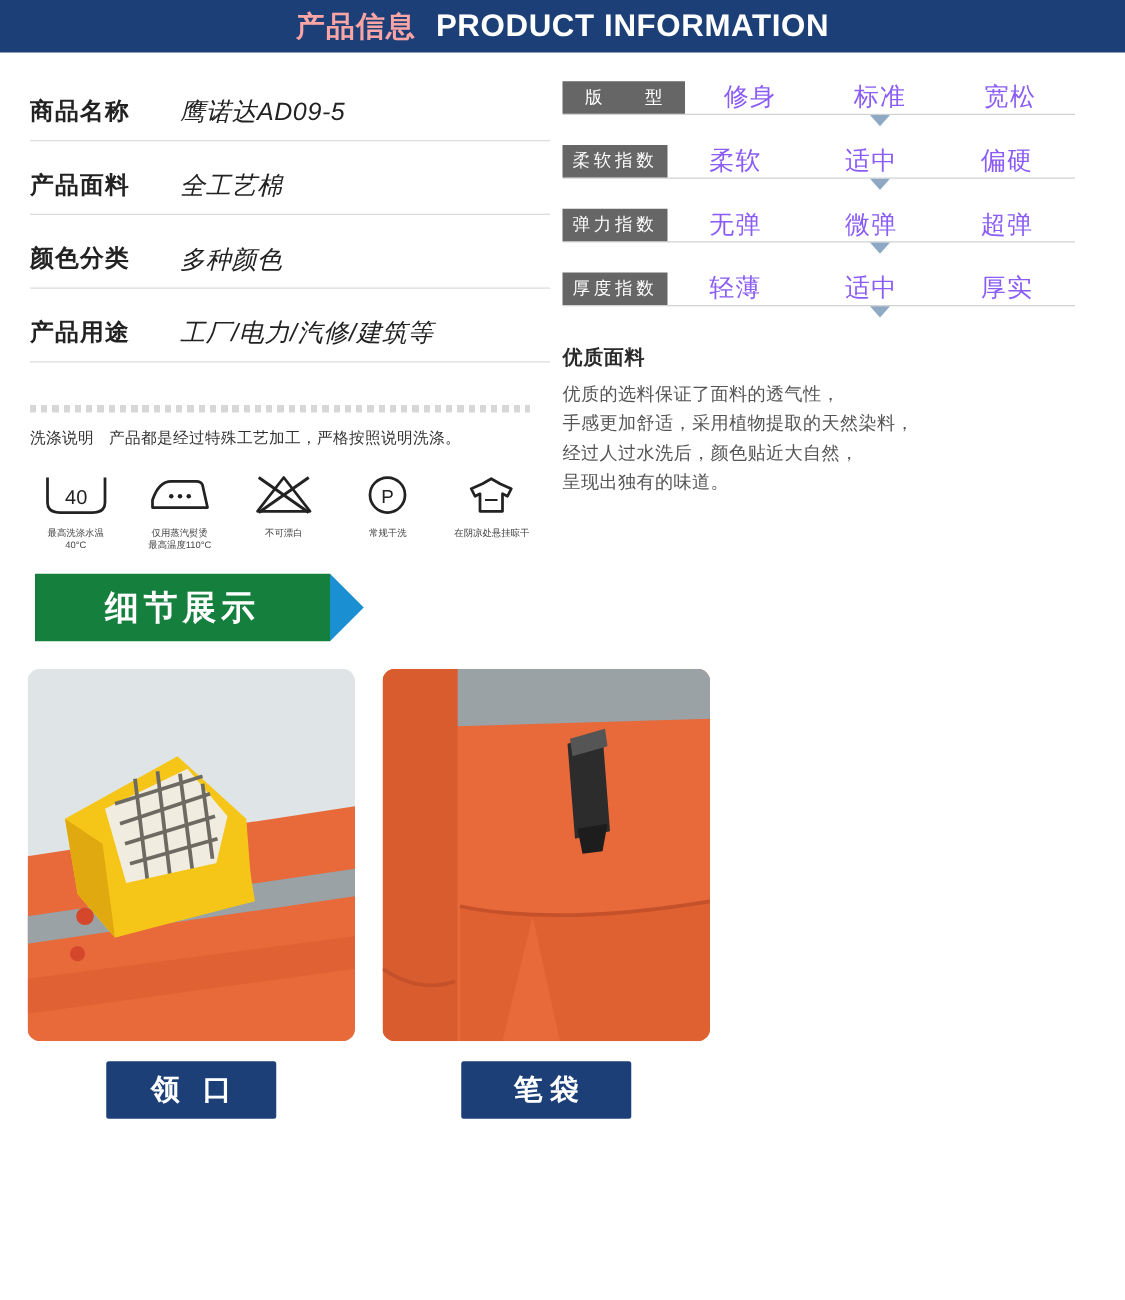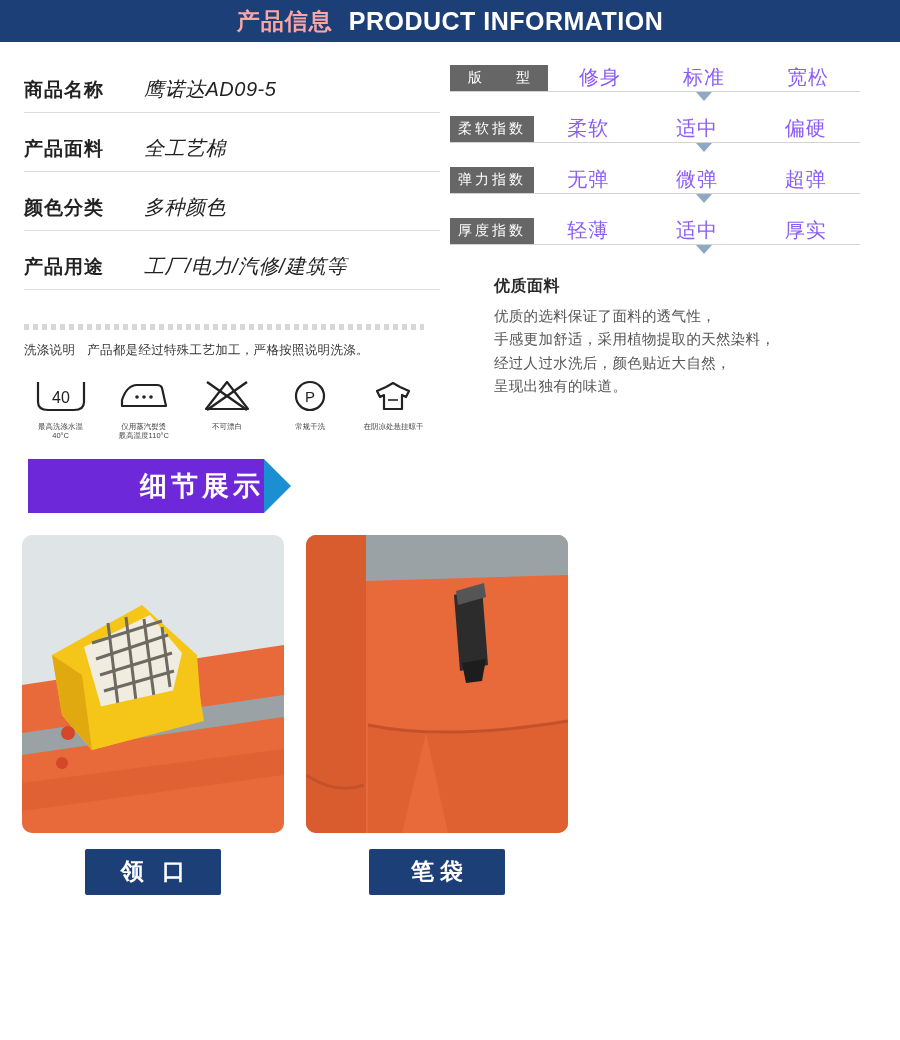--- a/index.html
+++ b/index.html
@@ -35,21 +35,21 @@
   }
 
   
   .body-wrap { display: flex; padding: 0; }
   .col-left { width: 440px; padding: 28px 0 0 24px; }
   .col-right { width: 460px; padding: 22px 40px 0 10px; }
 
   
   .spec-row {
     display: flex;
-    align-items: flex-end;
+    align-items: flex-start;
     padding: 6px 0 9px 0;
     border-bottom: 1px solid #dcdcdc;
     margin-bottom: 16px;
   }
   .spec-row:last-of-type { margin-bottom: 0; }
   .spec-label {
     width: 120px;
     font-size: 19px;
     color: #222;
     font-weight: bold;
@@ -108,44 +108,44 @@
     position: absolute;
     top: 0;
     width: 0; height: 0;
     border-left: 8px solid transparent;
     border-right: 8px solid transparent;
     border-top: 9px solid #8fa9c4;
     transform: translateX(-50%);
   }
 
   
-  .fabric { margin-top: 18px; margin-left: 44px; }
+  .fabric { margin-top: 18px; }
   .fabric h3 {
     font-size: 16px;
     color: #2a2a2a;
     margin-bottom: 8px;
     letter-spacing: 0.5px;
   }
   .fabric p {
     font-size: 14.5px;
     color: #555;
     line-height: 1.62;
     letter-spacing: 0.3px;
   }
 
   
   .detail-banner {
     position: relative;
     margin: 18px 0 0 28px;
     width: 236px;
     height: 54px;
-    background: #6d28d9;
+    background: #15803d;
     display: flex;
     align-items: center;
-    justify-content: flex-end;
+    justify-content: center;
   }
   .detail-banner span {
     color: #ffffff;
     font-size: 27px;
     font-weight: bold;
     letter-spacing: 4px;
   }
   .detail-banner::after {
     content: "";
     position: absolute;

